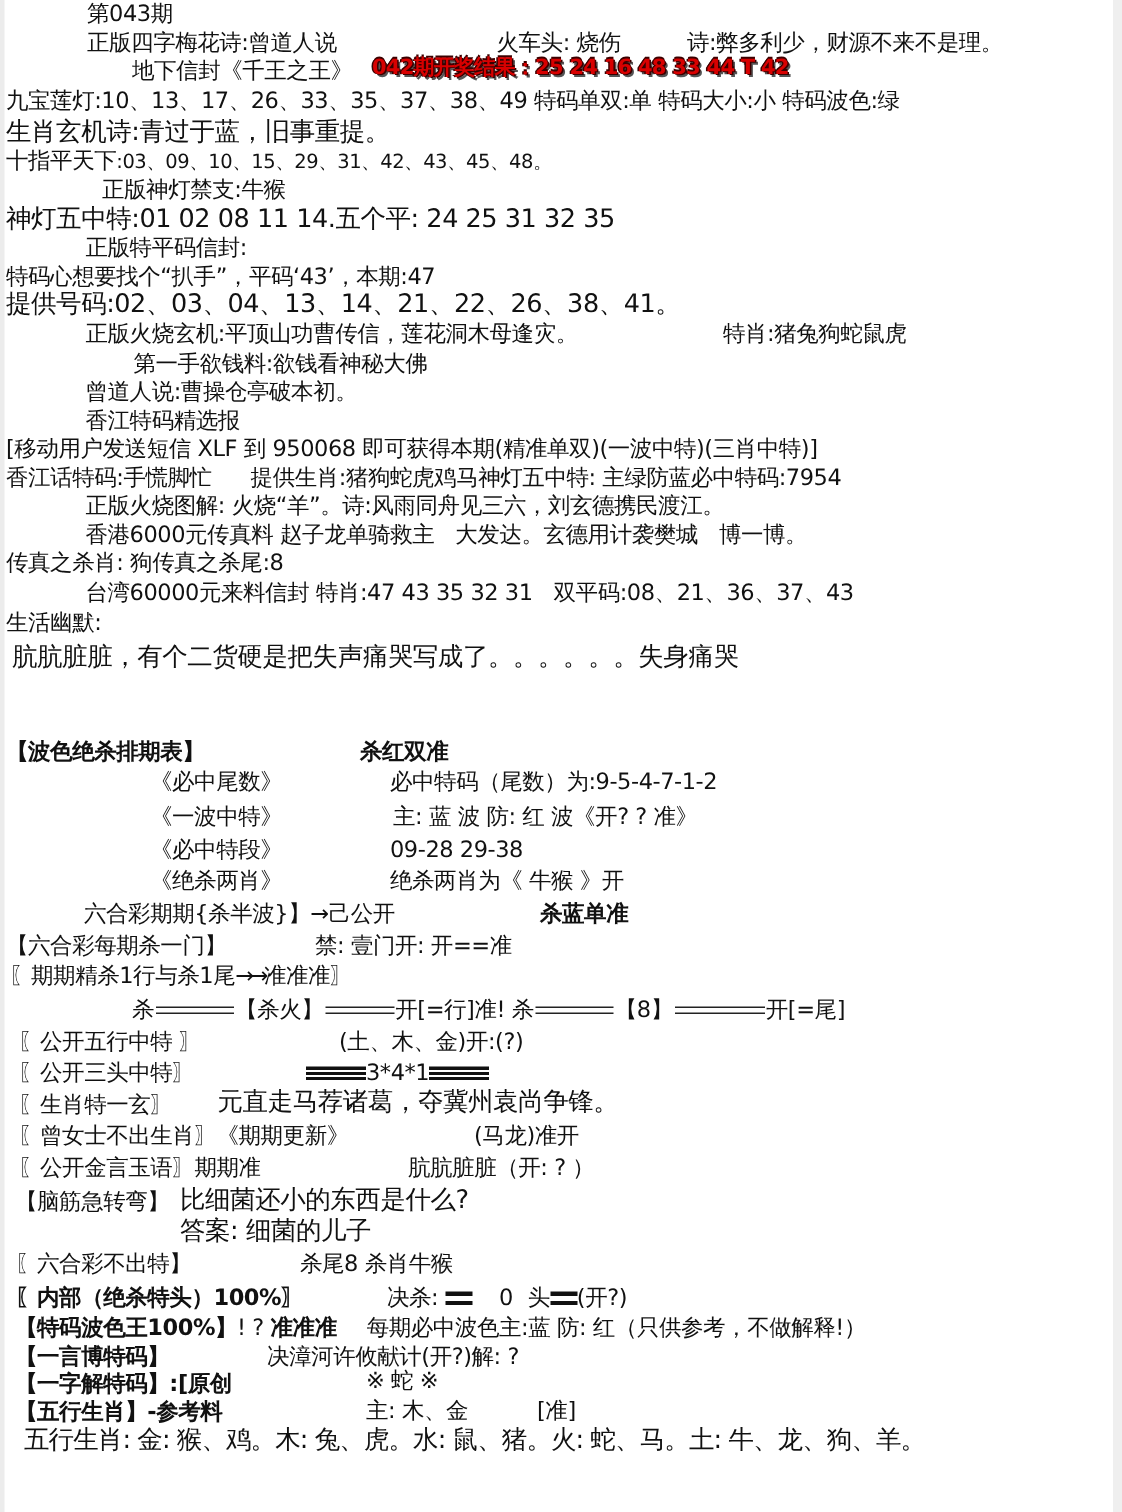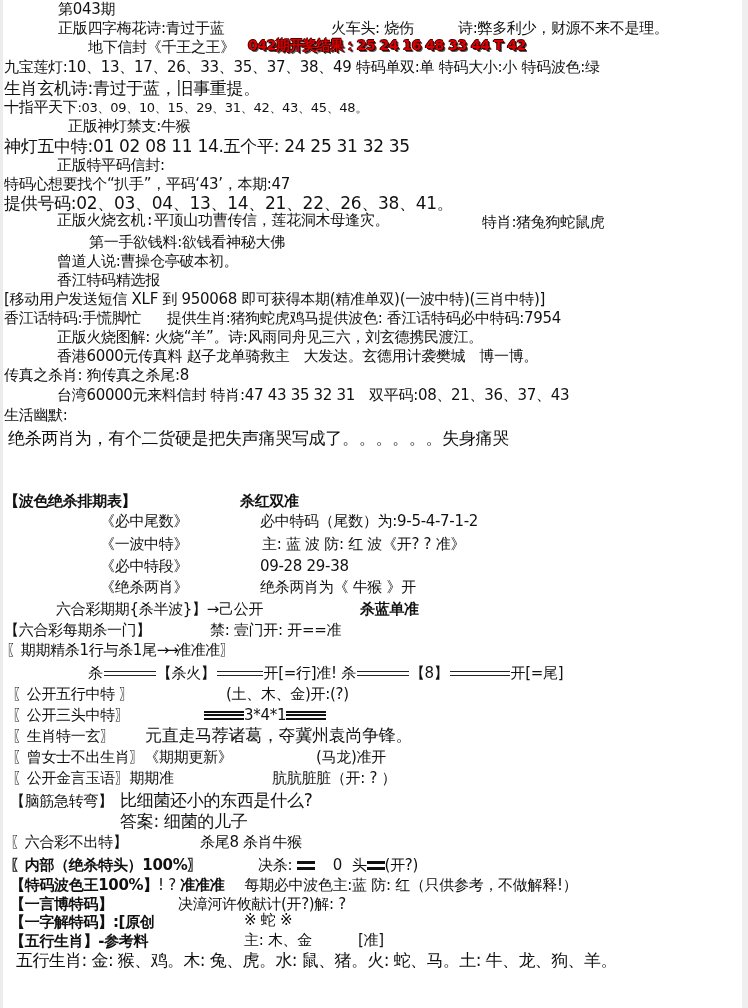--- a/index.html
+++ b/index.html
@@ -29,21 +29,21 @@
   .gap { display:inline-block; }
 </style>
 </head>
 <body>
 
 <div class="edge-left"></div>
 <div class="edge-right"></div>
 
 <div class="line" style="left:58px;top:0px;">第043期</div>
 <div class="line" style="left:58px;top:19px;">
-  <span>正版四字梅花诗:</span><span>青过于蓝</span>
+  <span>正版四字梅花诗:</span><span>曾道人说</span>
 </div>
 <div class="line" style="left:331px;top:19px;">
   <span>火车头:</span> <span>烧伤</span>
 </div>
 <div class="line" style="left:458px;top:19px;">
   <span>诗:</span><span>弊多利少，财源不来不是理。</span>
 </div>
 <div class="line" style="left:88px;top:38px;">地下信封《千王之王》</div>
 <div class="line result" style="left:248px;top:36px;">
   <span>042期开奖结果：</span><span>25 24 16 48 33 44 T 42</span>
@@ -59,39 +59,39 @@
   <span>生肖玄机诗:</span><span>青过于蓝，旧事重提。</span>
 </div>
 <div class="line" style="left:4px;top:98px;">
   <span>十指平天下</span><span style="font-size:13px;">:03、09、10、15、29、31、42、43、45、48。</span>
 </div>
 <div class="line" style="left:68px;top:117px;">正版神灯禁支:牛猴</div>
 <div class="line big" style="left:4px;top:136px;">神灯五中特:01 02 08 11 14.五个平: 24 25 31 32 35</div>
 <div class="line" style="left:57px;top:156px;">正版特平码信封:</div>
 <div class="line" style="left:4px;top:175px;">特码心想要找个“扒手”，平码‘43’，本期:47</div>
 <div class="line big" style="left:4px;top:193px;">提供号码:02、03、04、13、14、21、22、26、38、41。</div>
-<div class="line" style="left:57px;top:213px;font-family:Liberation Mono, monospace;">正版火烧玄机:平顶山功曹传信，莲花洞木母逢灾。</div>
+<div class="line" style="left:57px;top:213px;">正版火烧玄机:平顶山功曹传信，莲花洞木母逢灾。</div>
 <div class="line" style="left:482px;top:213px;">特肖:猪兔狗蛇鼠虎</div>
 <div class="line" style="left:89px;top:233px;">第一手欲钱料:欲钱看神秘大佛</div>
 <div class="line" style="left:57px;top:252px;">曾道人说:曹操仓亭破本初。</div>
 <div class="line" style="left:57px;top:271px;">香江特码精选报</div>
 <div class="line" style="left:4px;top:290px;font-size:15px;">[移动用户发送短信 XLF 到 950068 即可获得本期(精准单双)(一波中特)(三肖中特)]</div>
 <div class="line" style="left:4px;top:309px;">
-  <span>香江话特码:手慌脚忙</span><span class="gap" style="width:26px"></span><span>提供生肖:猪狗蛇虎鸡马</span><span>提供波色: 香江话特码</span><span>必中特码:7954</span>
+  <span>香江话特码:手慌脚忙</span><span class="gap" style="width:26px"></span><span>提供生肖:猪狗蛇虎鸡马</span><span>神灯五中特: 主绿防蓝</span><span>必中特码:7954</span>
 </div>
 <div class="line" style="left:57px;top:328px;">正版火烧图解: 火烧“羊”。诗:风雨同舟见三六，刘玄德携民渡江。</div>
 <div class="line" style="left:57px;top:347px;">
   <span>香港6000元传真料 赵子龙单骑救主</span><span class="gap" style="width:14px"></span><span>大发达。玄德用计袭樊城</span><span class="gap" style="width:14px"></span><span>博一博。</span>
 </div>
 <div class="line" style="left:4px;top:366px;">传真之杀肖: 狗传真之杀尾:8</div>
 <div class="line" style="left:57px;top:386px;">
   <span>台湾60000元来料信封 特肖:47 43 35 32 31</span><span class="gap" style="width:14px"></span><span>双平码:08、21、36、37、43</span>
 </div>
 <div class="line" style="left:4px;top:406px;">生活幽默:</div>
-<div class="line big" style="left:8px;top:428px;">绝杀两肖为，有个二货硬是把失声痛哭写成了。。。。。。失身痛哭</div>
+<div class="line big" style="left:8px;top:428px;">肮肮脏脏，有个二货硬是把失声痛哭写成了。。。。。。失身痛哭</div>
 
 <div class="line b" style="left:4px;top:492px;">【波色绝杀排期表】</div>
 <div class="line b" style="left:240px;top:492px;">杀红双准</div>
 
 <div class="line" style="left:100px;top:512px;">《必中尾数》</div>
 <div class="line" style="left:260px;top:512px;">必中特码（尾数）为:9-5-4-7-1-2</div>
 <div class="line" style="left:100px;top:535px;">《一波中特》</div>
 <div class="line" style="left:262px;top:535px;">主: 蓝 波 防: 红 波《开? ? 准》</div>
 <div class="line" style="left:100px;top:557px;">《必中特段》</div>
 <div class="line" style="left:260px;top:557px;">09-28 29-38</div>

